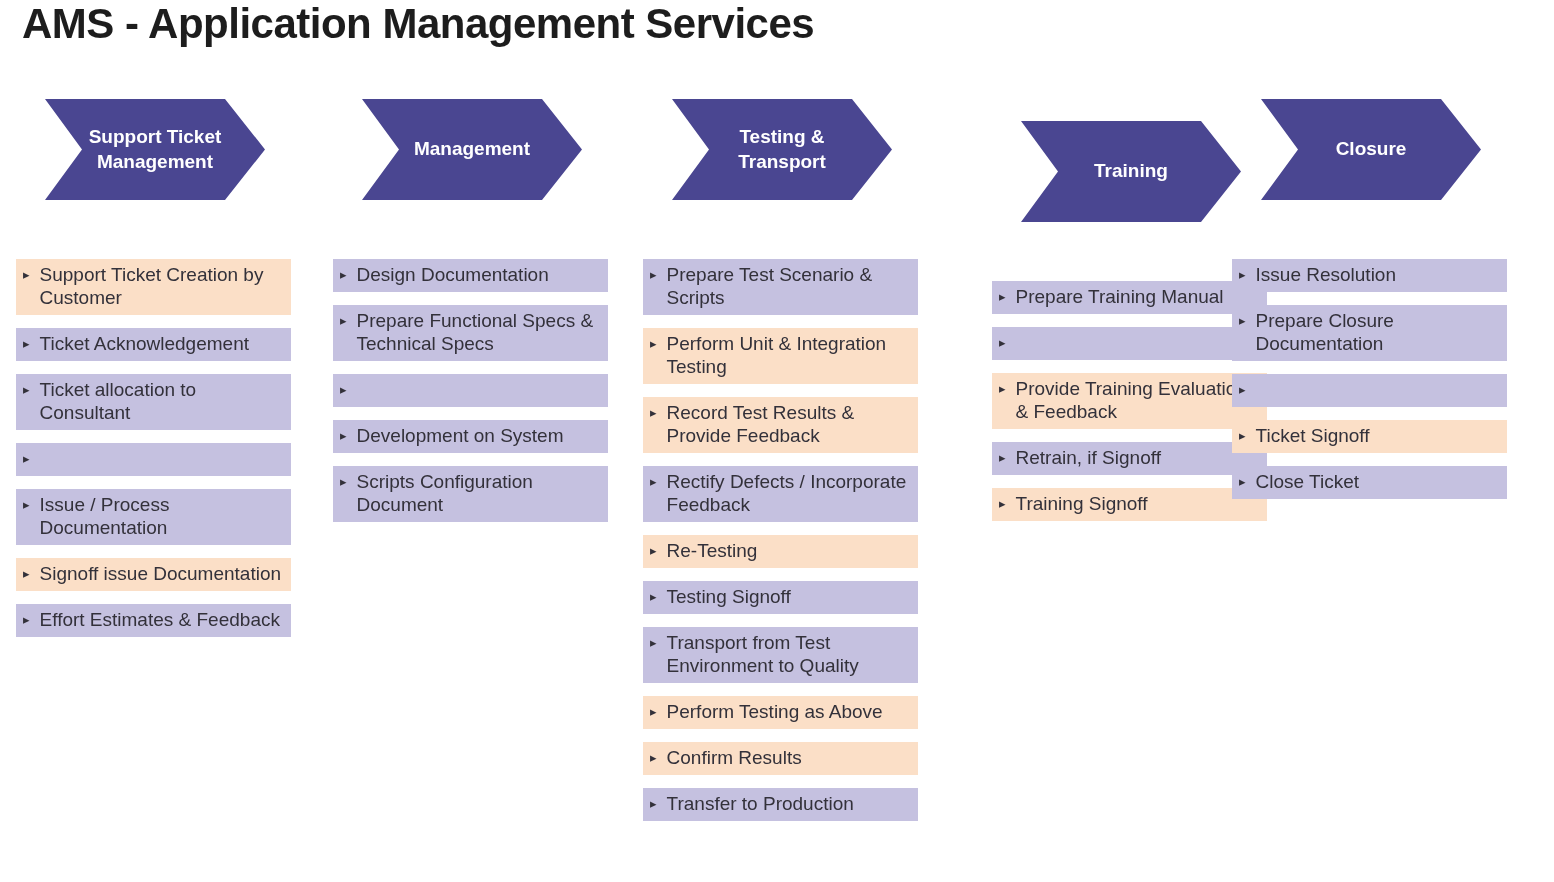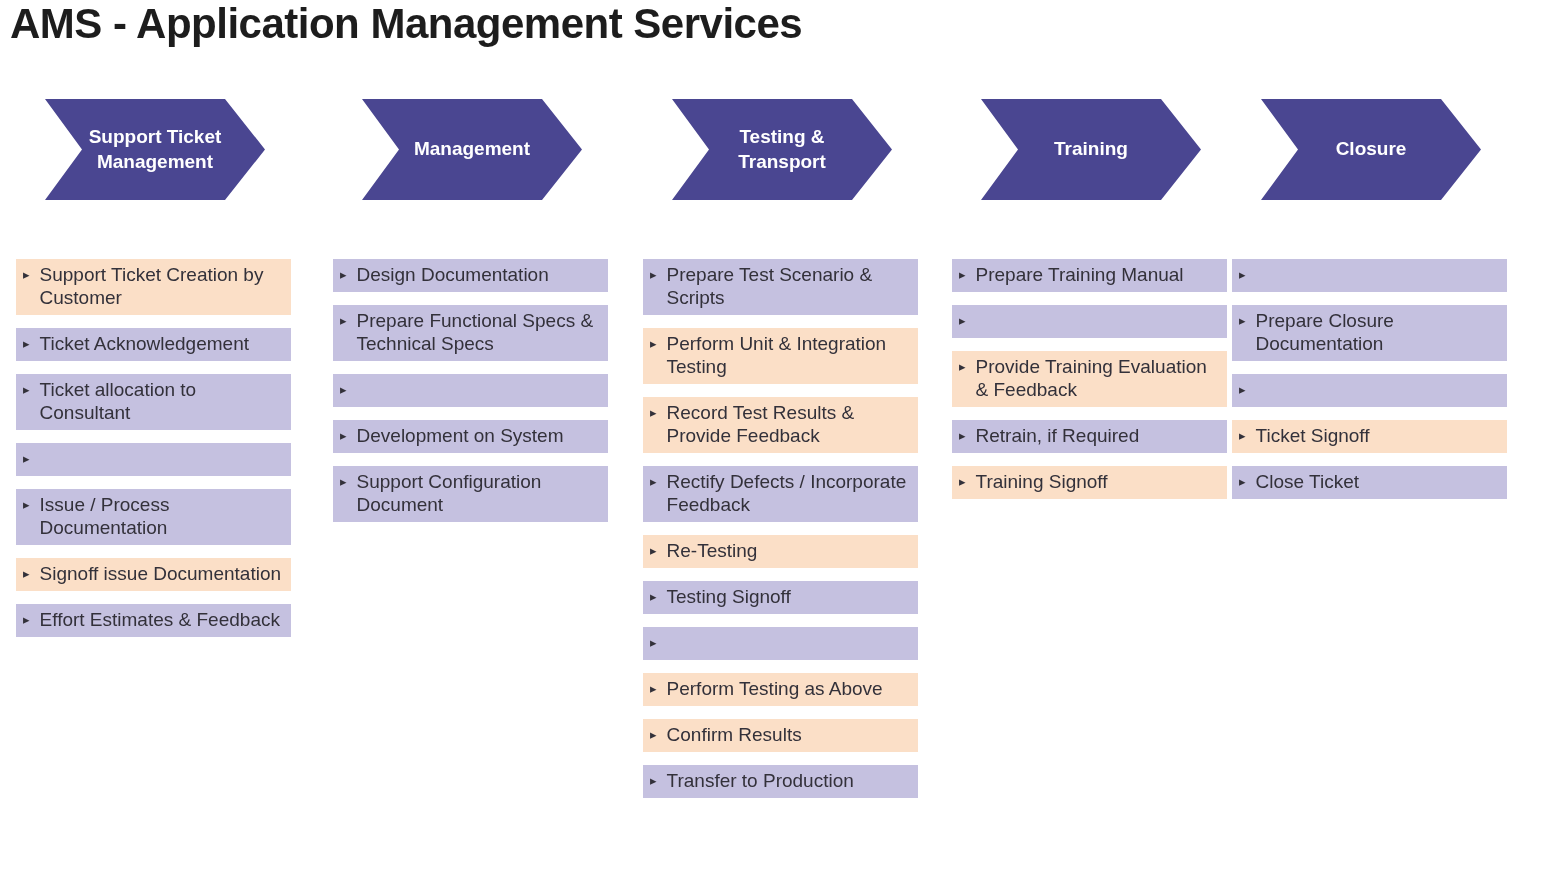--- a/index.html
+++ b/index.html
@@ -10,41 +10,41 @@
   body {
     position: relative;
     width: 1554px;
     height: 882px;
     overflow: hidden;
     font-family: "Liberation Sans", "DejaVu Sans", sans-serif;
   }
   .page-title {
     position: absolute;
     top: 0px;
-    left: 10px;
+    left: 22px;
     margin: 0;
     font-size: 42px;
     font-weight: 700;
     color: #1d1d1d;
     letter-spacing: -0.5px;
     white-space: nowrap;
   }
   .diagram {
     position: absolute;
     inset: 0;
   }
   .col {
     position: absolute;
     top: 99px;
     width: 275px;
   }
   .col:nth-child(1) { left: 16px; }
   .col:nth-child(2) { left: 333px; }
   .col:nth-child(3) { left: 643px; }
-  .col:nth-child(4) { left: 952px; }
+  .col:nth-child(4) { left: 992px; margin-top: 22px; }
   .col:nth-child(5) { left: 1232px; }
 
   .chevron {
     position: relative;
     margin-left: 29px;
     width: 220px;
     height: 101px;
   }
   .chevron svg {
     position: absolute;
@@ -173,21 +173,21 @@
     <span class="bullet">▸</span>
   </li>
 
   <li class="item">
     <span class="bullet">▸</span>
     <span class="label">Development on System</span>
   </li>
 
   <li class="item">
     <span class="bullet">▸</span>
-    <span class="label">Support Configuration Document</span>
+    <span class="label">Scripts Configuration Document</span>
   </li>
 </ul>
   </section>
 
   <section class="col">
     <div class="chevron">
       <svg viewBox="0 0 220 101" preserveAspectRatio="none" aria-hidden="true">
         <polygon class="chevron-shape" points="0,0 180,0 220,50.5 180,101 0,101 37,50.5"></polygon>
       </svg>
       <span class="chevron-label">Testing &amp; Transport</span>
@@ -218,20 +218,21 @@
     <span class="label">Re-Testing</span>
   </li>
 
   <li class="item">
     <span class="bullet">▸</span>
     <span class="label">Testing Signoff</span>
   </li>
 
   <li class="item">
     <span class="bullet">▸</span>
+    <span class="label">Transport from Test Environment to Quality</span>
   </li>
 
   <li class="item highlight">
     <span class="bullet">▸</span>
     <span class="label">Perform Testing as Above</span>
   </li>
 
   <li class="item highlight">
     <span class="bullet">▸</span>
     <span class="label">Confirm Results</span>
@@ -261,40 +262,41 @@
     <span class="bullet">▸</span>
   </li>
 
   <li class="item highlight">
     <span class="bullet">▸</span>
     <span class="label">Provide Training Evaluation &amp; Feedback</span>
   </li>
 
   <li class="item">
     <span class="bullet">▸</span>
-    <span class="label">Retrain, if Required</span>
+    <span class="label">Retrain, if Signoff</span>
   </li>
 
   <li class="item highlight">
     <span class="bullet">▸</span>
     <span class="label">Training Signoff</span>
   </li>
 </ul>
   </section>
 
   <section class="col">
     <div class="chevron">
       <svg viewBox="0 0 220 101" preserveAspectRatio="none" aria-hidden="true">
         <polygon class="chevron-shape" points="0,0 180,0 220,50.5 180,101 0,101 37,50.5"></polygon>
       </svg>
       <span class="chevron-label">Closure</span>
     </div>
     <ul class="items">
   <li class="item">
     <span class="bullet">▸</span>
+    <span class="label">Issue Resolution</span>
   </li>
 
   <li class="item">
     <span class="bullet">▸</span>
     <span class="label">Prepare Closure Documentation</span>
   </li>
 
   <li class="item">
     <span class="bullet">▸</span>
   </li>

